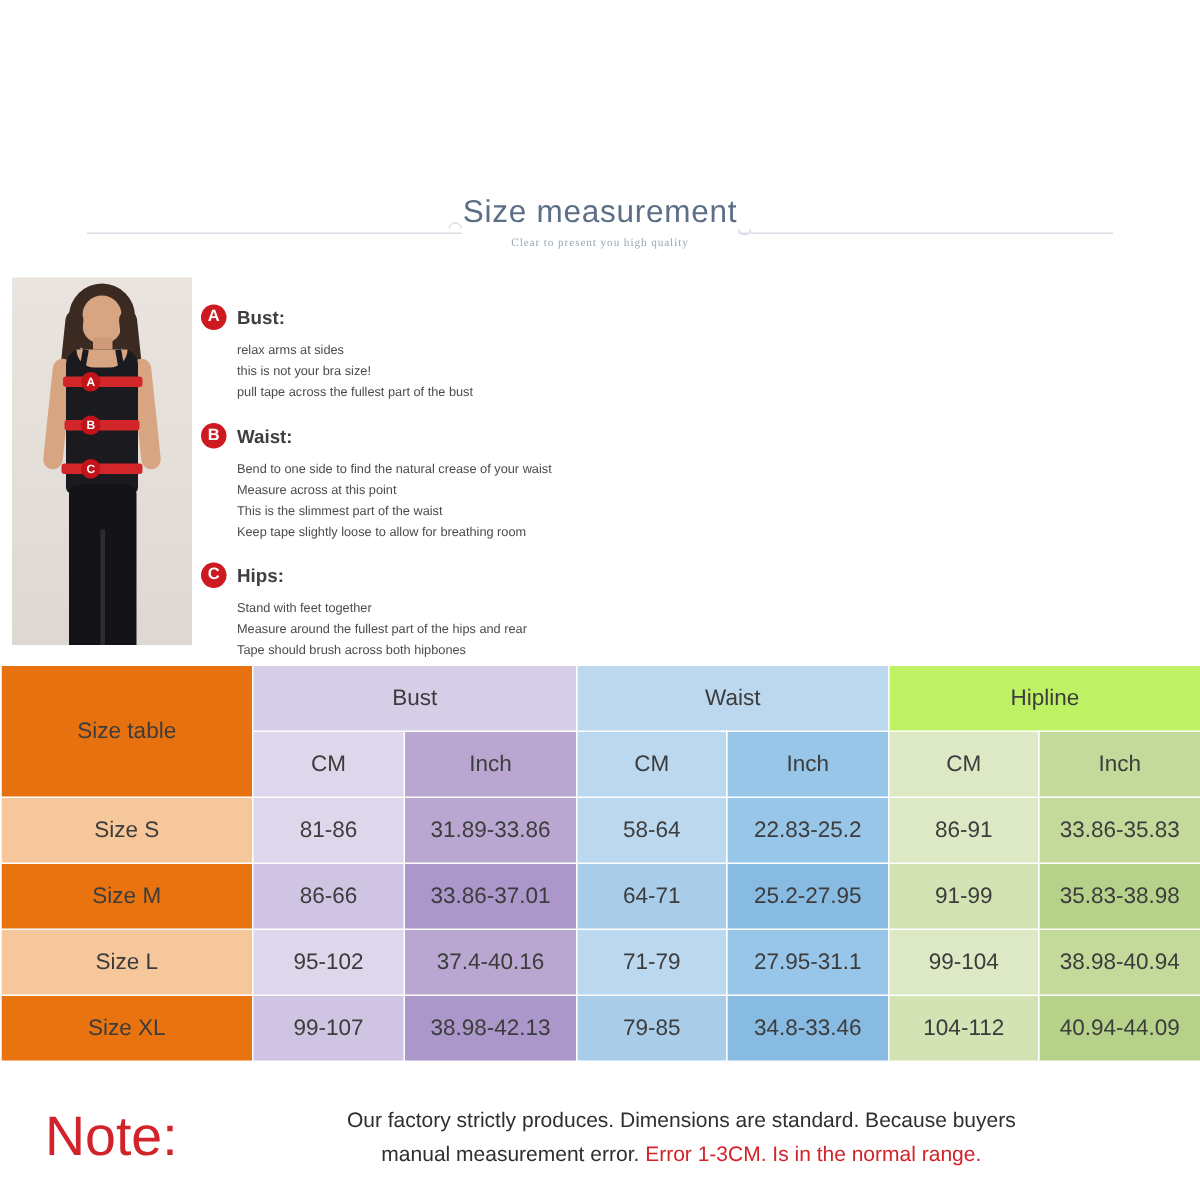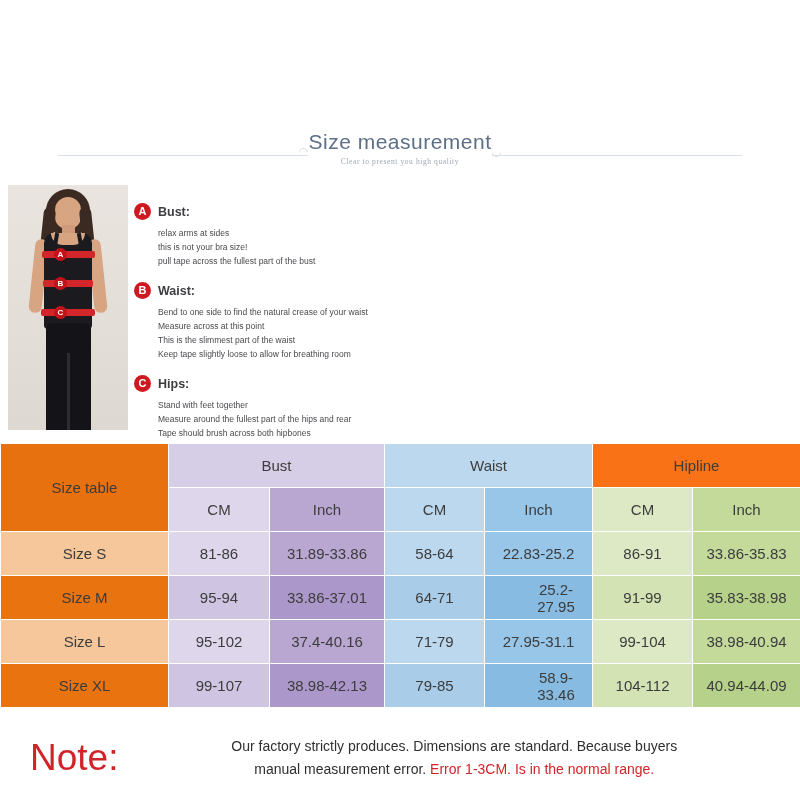--- a/index.html
+++ b/index.html
@@ -239,21 +239,21 @@
     height: 44px;
   }
   td.sizetable-head {
     background: #e8710f;
     color: #ffffff;
     font-size: 15.5px;
     width: 168px;
   }
   td.grp-bust { background: #d6cde6; color: #3d3d3d; font-size: 17px; }
   td.grp-waist { background: #bcd8ef; color: #3d3d3d; font-size: 17px; }
-  td.grp-hip { background: #f97316; color: #3d3d3d; font-size: 17px; }
+  td.grp-hip { background: #bef264; color: #3d3d3d; font-size: 17px; }
 
   td.sub-bust-cm { background: #ded6ea; }
   td.sub-bust-in { background: #b9a7d2; }
   td.sub-waist-cm { background: #bcd8ef; }
   td.sub-waist-in { background: #97c6e8; }
   td.sub-hip-cm { background: #dde9c5; }
   td.sub-hip-in { background: #c3da9b; }
 
   td.lbl-s { background: #f6c79b; color: #3c3c3c; }
   td.lbl-m { background: #e8730f; color: #ffffff; }
@@ -261,21 +261,21 @@
   td.lbl-xl { background: #e8730f; color: #ffffff; }
 
   td.v-bust-cm-a { background: #ded6ea; }
   td.v-bust-in-a { background: #b9a7d2; }
   td.v-bust-cm-b { background: #cfc4e1; }
   td.v-bust-in-b { background: #ab97c9; }
 
   td.v-waist-cm-a { background: #bcd8ef; }
   td.v-waist-in-a { background: #97c6e8; }
   td.v-waist-cm-b { background: #a9cde9; margin-top: 18px; }
-  td.v-waist-in-b { background: #87bbe1; padding-left: 36px; }
+  td.v-waist-in-b { background: #87bbe1; }
 
   td.v-hip-cm-a { background: #dde9c5; }
   td.v-hip-in-a { background: #c3da9b; }
   td.v-hip-cm-b { background: #d3e3b4; }
   td.v-hip-in-b { background: #b6d189; }
 
   
   .note-wrap {
     position: absolute;
     top: 716px;
@@ -422,21 +422,21 @@
           <td class="v-bust-cm-a">81-86</td>
           <td class="v-bust-in-a">31.89-33.86</td>
           <td class="v-waist-cm-a">58-64</td>
           <td class="v-waist-in-a">22.83-25.2</td>
           <td class="v-hip-cm-a">86-91</td>
           <td class="v-hip-in-a">33.86-35.83</td>
         </tr>
 
         <tr>
           <td class="lbl-m">Size M</td>
-          <td class="v-bust-cm-b">95-94</td>
+          <td class="v-bust-cm-b">86-66</td>
           <td class="v-bust-in-b">33.86-37.01</td>
           <td class="v-waist-cm-b">64-71</td>
           <td class="v-waist-in-b">25.2-27.95</td>
           <td class="v-hip-cm-b">91-99</td>
           <td class="v-hip-in-b">35.83-38.98</td>
         </tr>
 
         <tr>
           <td class="lbl-l">Size L</td>
           <td class="v-bust-cm-a">95-102</td>
@@ -445,21 +445,21 @@
           <td class="v-waist-in-a">27.95-31.1</td>
           <td class="v-hip-cm-a">99-104</td>
           <td class="v-hip-in-a">38.98-40.94</td>
         </tr>
 
         <tr>
           <td class="lbl-xl">Size XL</td>
           <td class="v-bust-cm-b">99-107</td>
           <td class="v-bust-in-b">38.98-42.13</td>
           <td class="v-waist-cm-b">79-85</td>
-          <td class="v-waist-in-b">58.9-33.46</td>
+          <td class="v-waist-in-b">34.8-33.46</td>
           <td class="v-hip-cm-b">104-112</td>
           <td class="v-hip-in-b">40.94-44.09</td>
         </tr>
       </tbody>
     </table>
   </div>
 
   <div class="note-wrap">
     <div class="note-label">Note:</div>
     <div class="note-body">

